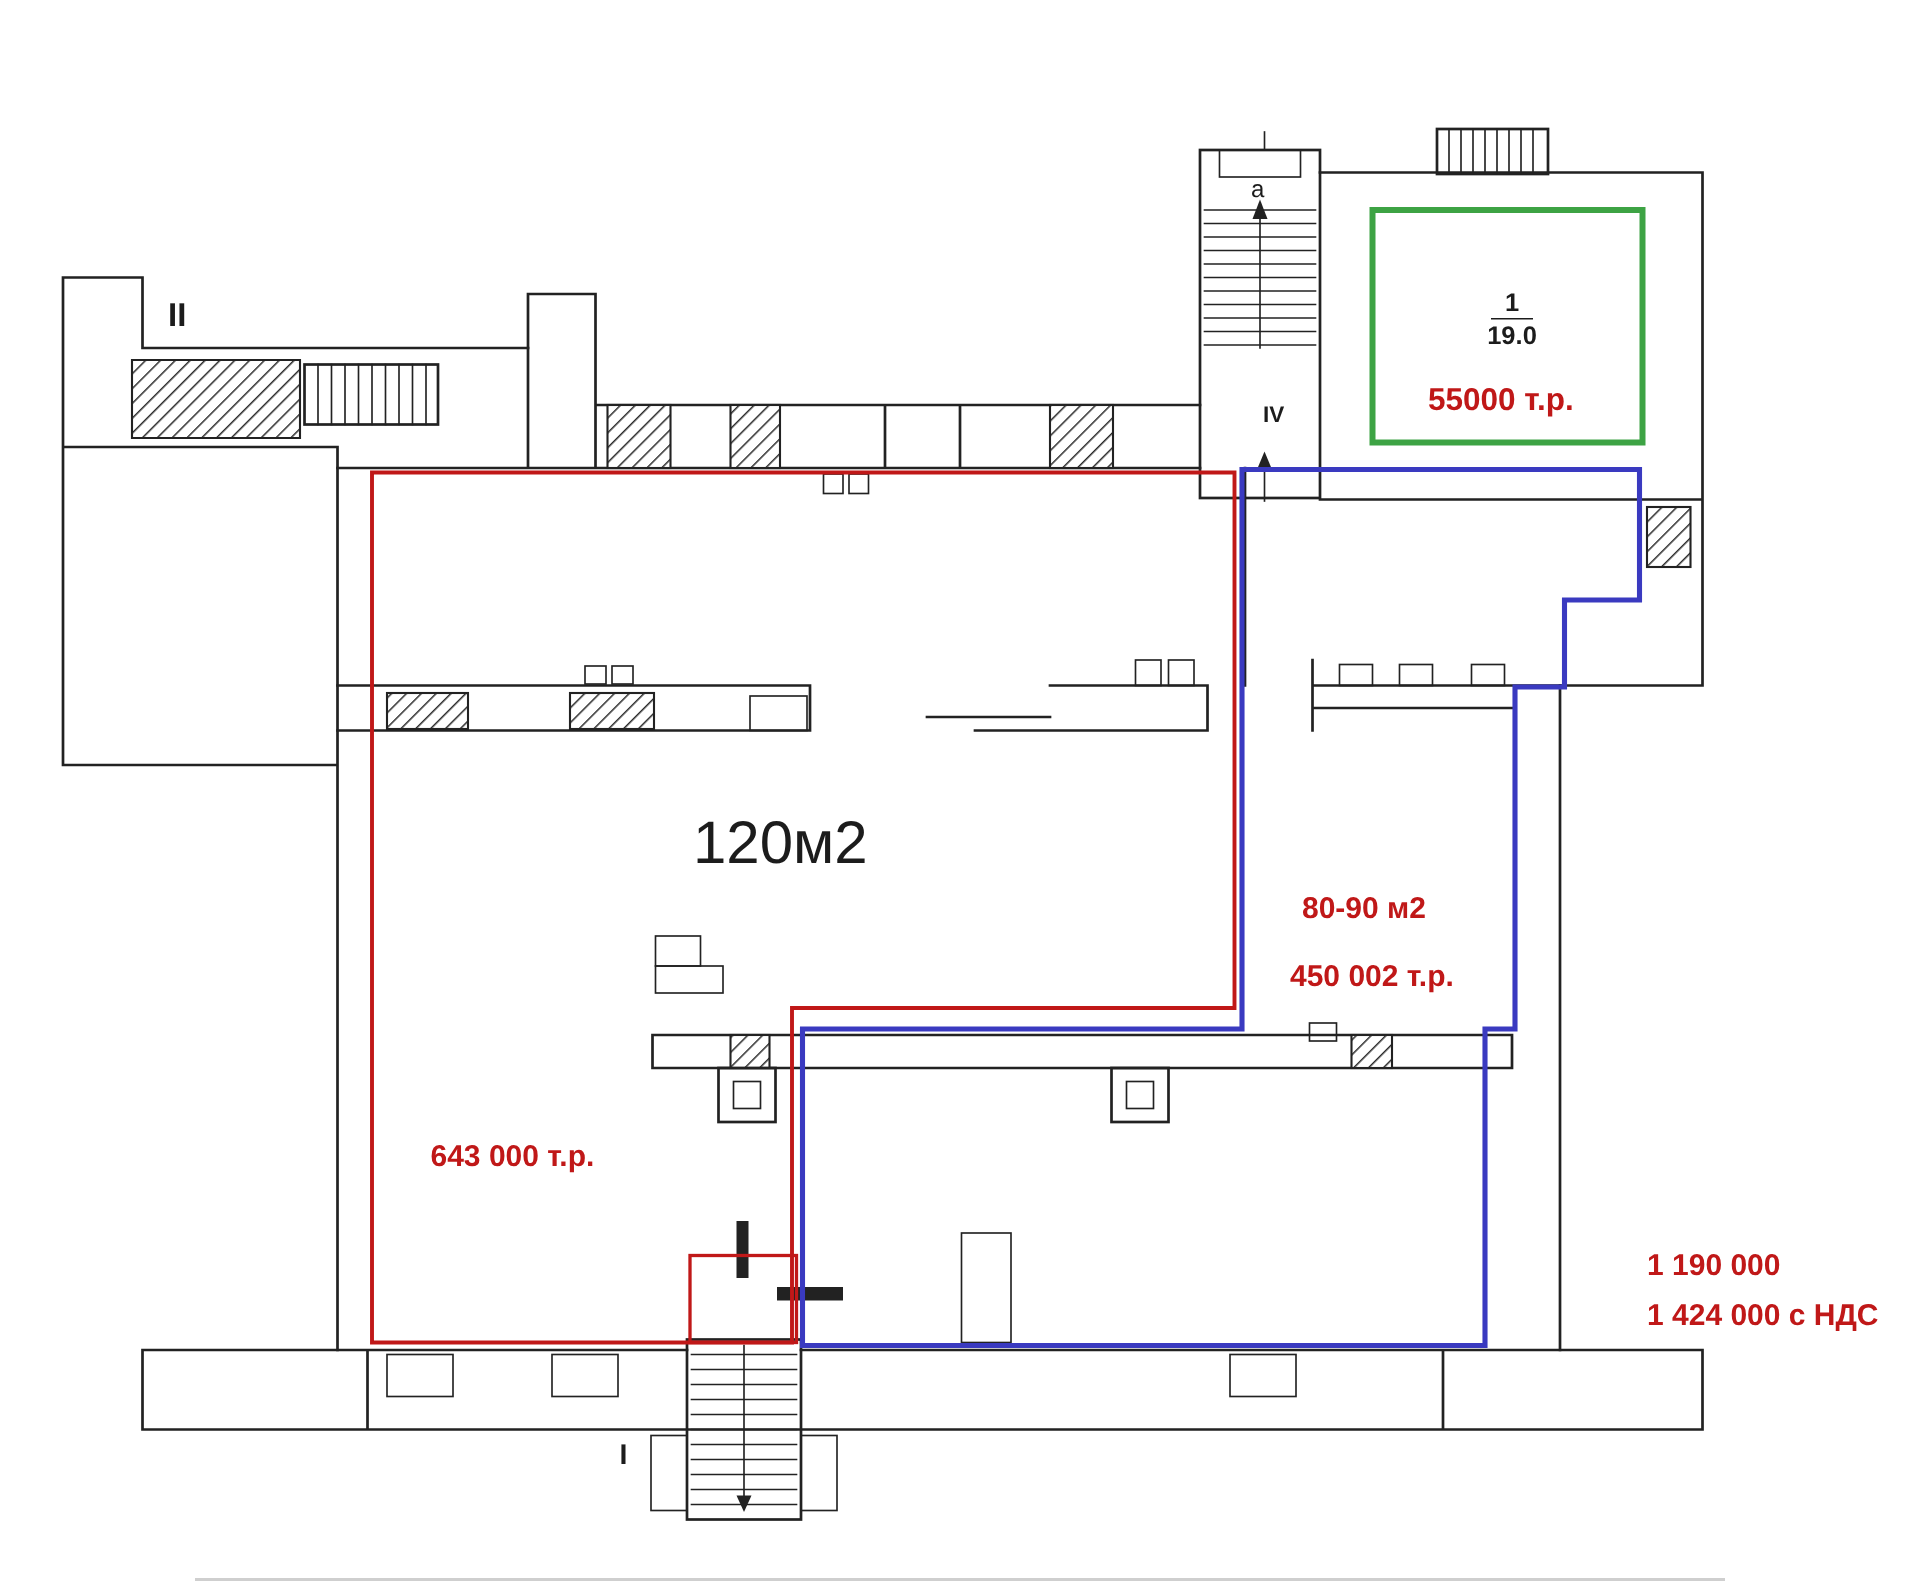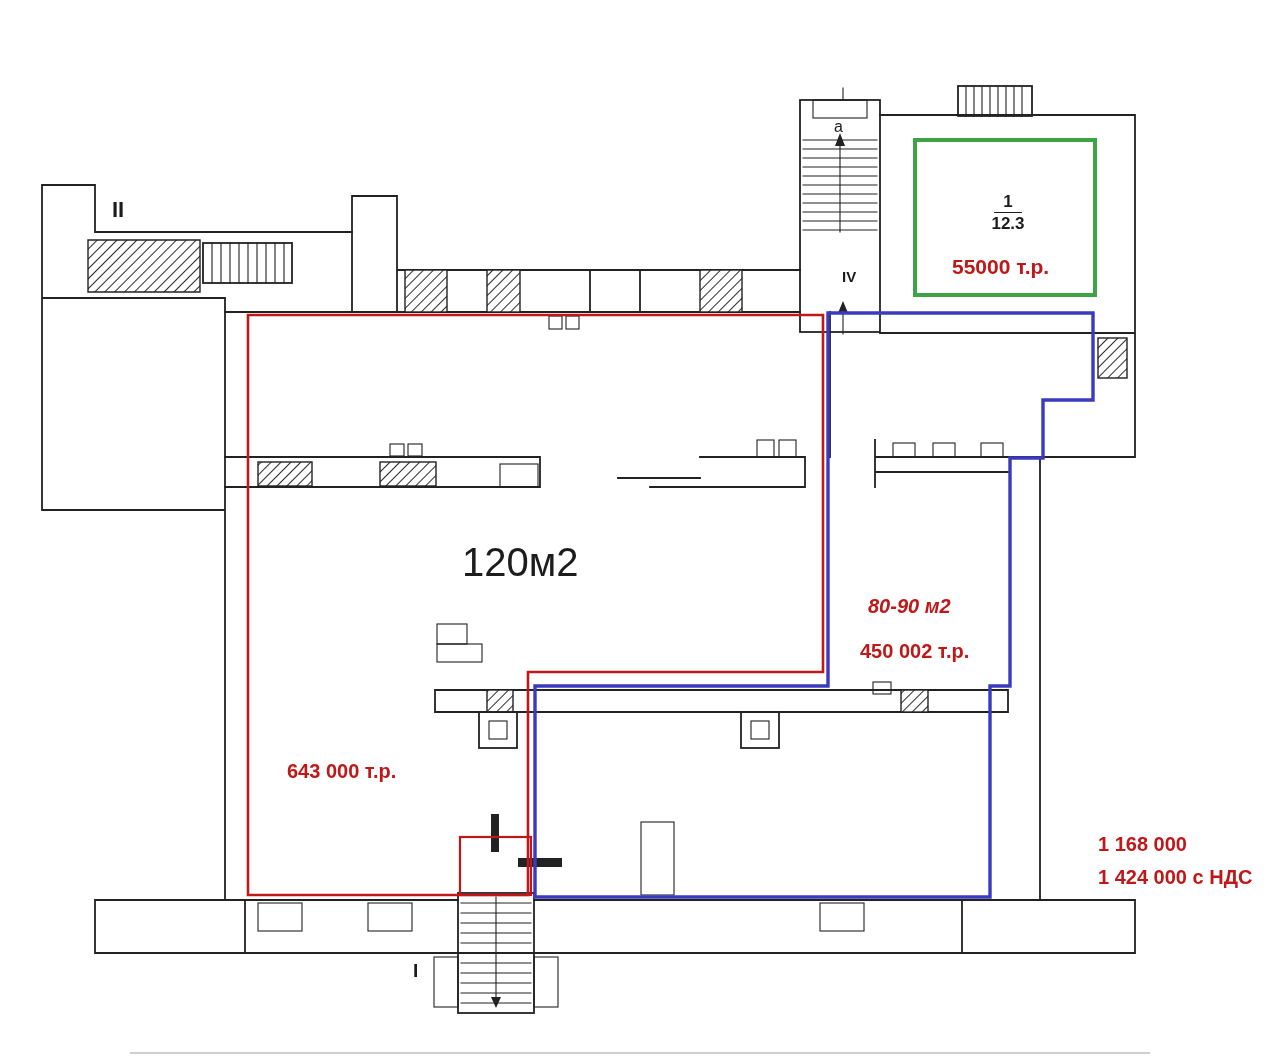--- a/index.html
+++ b/index.html
@@ -129,28 +129,28 @@
   <div class="txt" style="left:834px;top:118px;font-size:16px;">a</div>
 
   <div class="txt" style="left:842px;top:268px;font-size:15px;font-weight:600;">IV</div>
 
   <div class="txt" style="left:413px;top:960px;font-size:19px;font-weight:700;">I</div>
 
   <div class="txt" style="left:462px;top:540px;font-size:40px;">120м2</div>
 
   <div class="fraction" style="left:975px;top:192px;width:66px;">
     <div class="num">1</div>
-    <div class="den">12.3</div>
+    <div class="den">19.0</div>
   </div>
 
   <div class="txt red-txt" style="left:952px;top:255px;font-size:21px;">55000 т.р.</div>
 
-  <div class="txt red-txt" style="left:868px;top:595px;font-style:italic;">80-90 м2</div>
+  <div class="txt red-txt" style="left:868px;top:595px;">80-90 м2</div>
 
   <div class="txt red-txt" style="left:860px;top:640px;">450 002 т.р.</div>
 
   <div class="txt red-txt" style="left:287px;top:760px;">643 000 т.р.</div>
 
-  <div class="txt red-txt" style="left:1098px;top:833px;">1 168 000</div>
+  <div class="txt red-txt" style="left:1098px;top:833px;">1 190 000</div>
 
   <div class="txt red-txt" style="left:1098px;top:866px;">1 424 000 с НДС</div>
 
 </div>
 
 </body></html>

